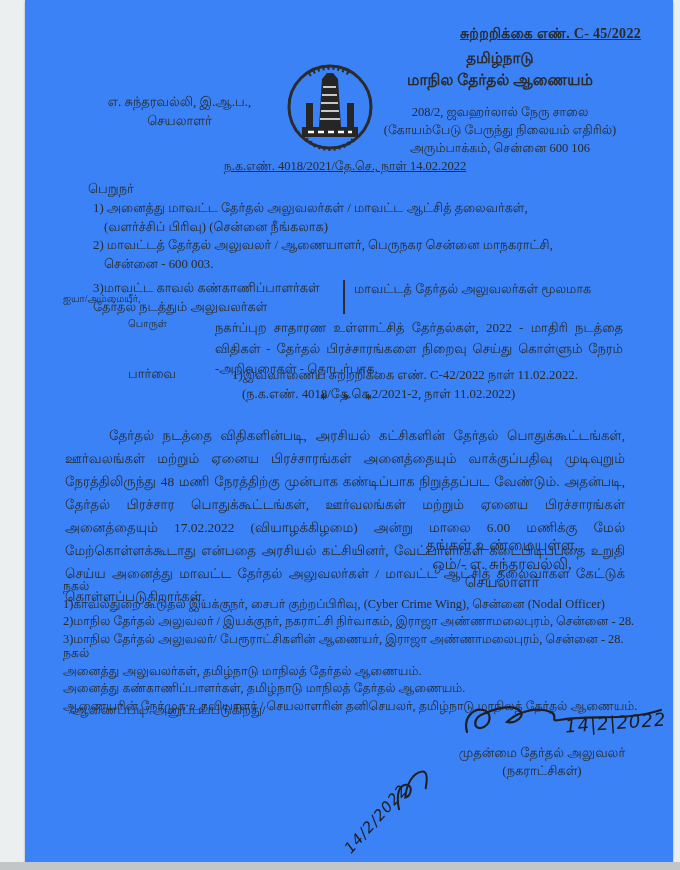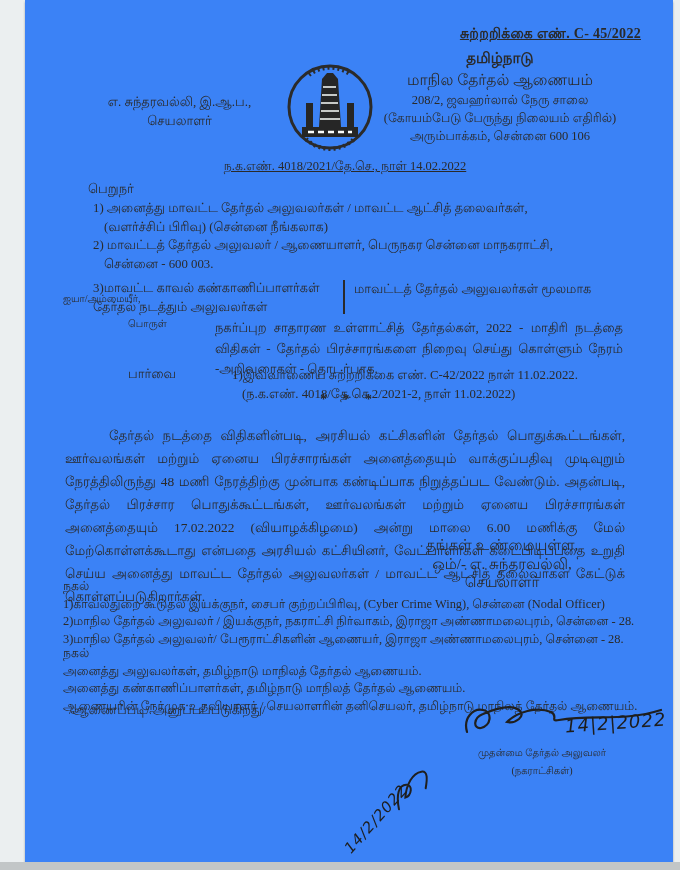--- a/index.html
+++ b/index.html
@@ -16,21 +16,21 @@
   }
   .bottom-edge{position:absolute;left:0;top:862px;width:680px;height:8px;background:#c2c6c7;}
   .abs{position:absolute;}
   .u{text-decoration:underline;}
 
   .circular-no{top:26px;right:32px;font-size:14px;font-weight:bold;text-decoration:underline;letter-spacing:.3px;}
   .sender{left:52px;top:92px;width:205px;text-align:center;font-size:13px;line-height:19px;}
   .seal{left:261px;top:57px;width:88px;height:98px;}
   .org{left:338px;top:48px;width:274px;text-align:center;font-size:12.5px;line-height:18px;}
   .org .state{font-weight:bold;font-size:15px;line-height:21px;}
-  .org .name{font-weight:normal;font-size:15.5px;line-height:22px;margin-bottom:0;}
+  .org .name{font-weight:bold;font-size:15.5px;line-height:22px;margin-bottom:12px;}
   .refline{left:60px;top:159px;width:520px;text-align:center;font-size:12.5px;}
   .to-label{left:63px;top:181px;font-size:13px;}
   .recipients{left:68px;top:199px;width:562px;font-size:12.8px;line-height:18.5px;}
   .recipients .indent{padding-left:11px;}
   .rec-row{display:flex;margin-top:6px;}
   .rec-row .col-left{width:250px;}
   .rec-row .divider{border-left:2px solid #2a2a2a;margin:1px 9px 2px 0;}
   .rec-row .col-right{padding-top:1px;}
   .salutation{left:38px;top:293px;font-size:10px;}
   .subject-label{left:103px;top:318px;font-size:10px;}
@@ -42,21 +42,21 @@
   .body-para{left:40px;top:424px;width:560px;font-size:13.4px;line-height:23px;text-align:justify;text-indent:44px;}
   .closing{left:372px;top:536px;width:210px;text-align:center;font-size:15px;line-height:18.5px;}
   .copy-block-1{left:38px;top:578px;width:585px;font-size:12.4px;line-height:17.5px;}
   .copy-block-2{left:38px;top:645px;width:585px;font-size:12.4px;line-height:17.5px;}
   .forward{left:44px;top:703px;width:600px;text-align:left;font-size:12.8px;}
   .sig-area{left:428px;top:700px;width:215px;height:48px;}
   .sig-date{
     position:absolute;right:2px;top:12px;font-size:18px;font-style:italic;
     font-family:"DejaVu Sans",sans-serif;transform:rotate(-4deg);letter-spacing:1px;color:#1d1d1d;
   }
-  .signatory{left:408px;top:744px;width:218px;text-align:center;font-size:10px;line-height:18px;}
+  .signatory{left:408px;top:744px;width:218px;text-align:center;font-size:13px;line-height:18px;}
   .bottom-sig{left:300px;top:772px;width:150px;height:90px;}
   .bottom-sig .scribble{position:absolute;left:62px;top:2px;transform:rotate(-35deg);}
   .bottom-date{
     position:absolute;left:8px;top:38px;font-size:15px;font-style:italic;
     font-family:"DejaVu Sans",sans-serif;transform:rotate(-48deg);letter-spacing:1px;color:#1d1d1d;
   }
 </style>
 </head>
 <body>
 

